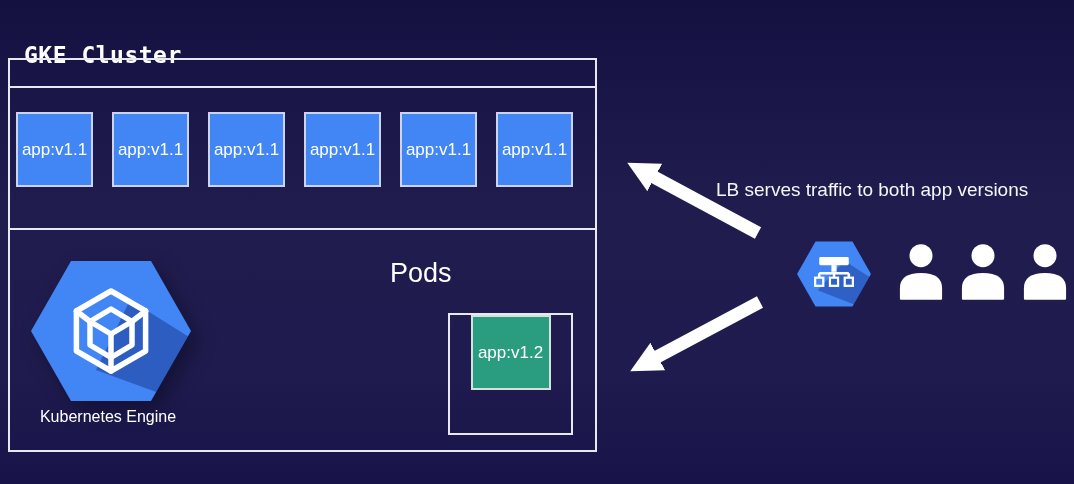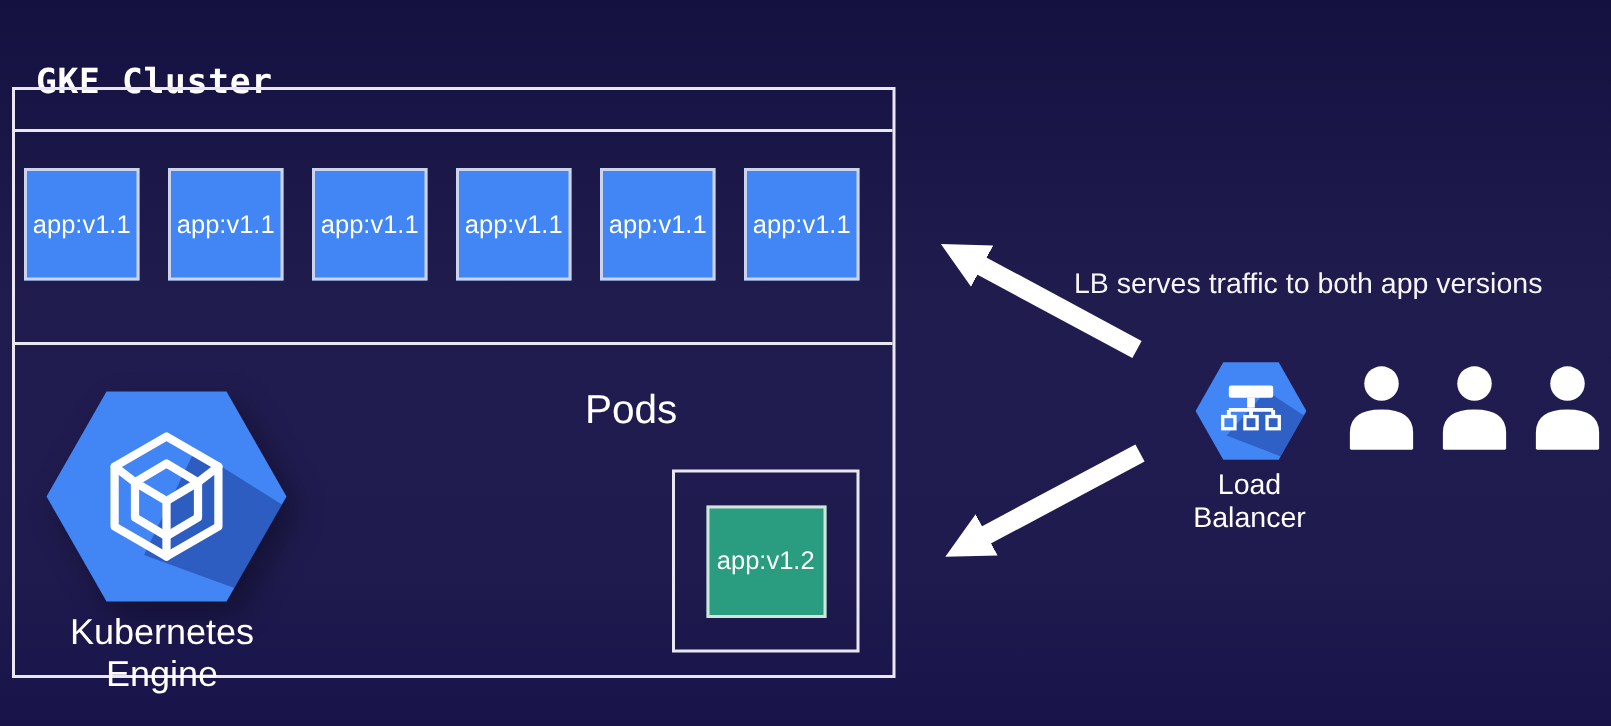--- a/index.html
+++ b/index.html
@@ -31,25 +31,25 @@
   .pod {
     width:77px; height:75px;
     background:var(--pod_blue,#4285f4);
     border:2px solid #ccd4ec;
     display:flex; align-items:center; justify-content:center;
     font-size:17px; color:#fff;
   }
   .cluster-lower { position:relative; flex:1; }
   .pods-label { position:absolute; left:380px; top:28px; font-size:27px; }
   .gke-logo { position:absolute; left:20px; top:28px; filter:drop-shadow(7px 9px 10px rgba(0,0,10,.35)); }
-  .gke-label { position:absolute; left:0; top:178px; width:196px; text-align:center; font-size:24px; }
+  .gke-label { position:absolute; left:0; top:178px; width:196px; text-align:center; font-size:16px; }
   .canary-outer {
     position:absolute; left:438px; top:83px; width:125px; height:122px;
     border:2px solid #e9e8f2;
-    display:flex; align-items:center; justify-content:center;
+    display:flex; justify-content:center;
   }
   .canary {
     width:80px; height:75px;
     background:var(--pod_green,#2a9d80);
     border:2px solid #d4e1dc;
     display:flex; align-items:center; justify-content:center;
     font-size:17px; color:#fff;
   }
   .arrows { position:absolute; left:0; top:0; pointer-events:none; }
   .caption {
@@ -156,21 +156,20 @@
         <path d="M30 45 H70"></path>
         <path d="M30 45 V51"></path>
         <path d="M50 43 V51"></path>
         <path d="M70 45 V51"></path>
         <rect x="24.5" y="51" width="11" height="11" stroke-width="3"></rect>
         <rect x="44.5" y="51" width="11" height="11" stroke-width="3"></rect>
         <rect x="64.5" y="51" width="11" height="11" stroke-width="3"></rect>
       </g>
     </svg>
   </div>
-  <div class="lb-label">Load Balancer</div>
 
   <div class="users">
     <svg width="46" height="58" viewBox="0 0 48 60">
       <circle cx="24" cy="13" r="12" fill="#ffffff"></circle>
       <path d="M2 58 V47 Q2 31 24 31 Q46 31 46 47 V58 Q46 59 45 59 L3 59 Q2 59 2 58 Z" fill="#ffffff"></path>
     </svg>
     <svg width="46" height="58" viewBox="0 0 48 60">
       <circle cx="24" cy="13" r="12" fill="#ffffff"></circle>
       <path d="M2 58 V47 Q2 31 24 31 Q46 31 46 47 V58 Q46 59 45 59 L3 59 Q2 59 2 58 Z" fill="#ffffff"></path>
     </svg>

